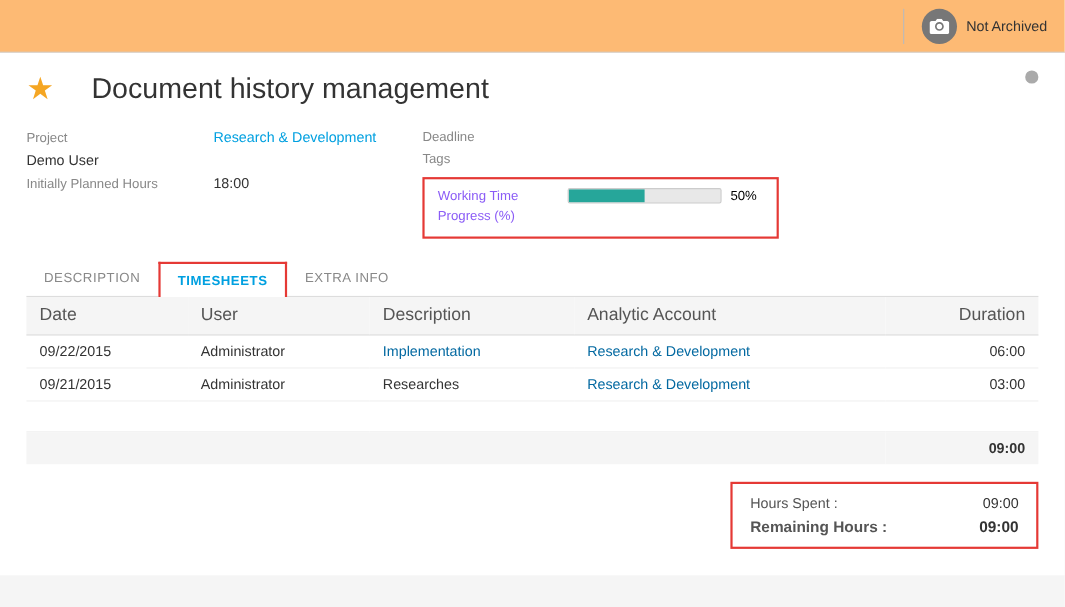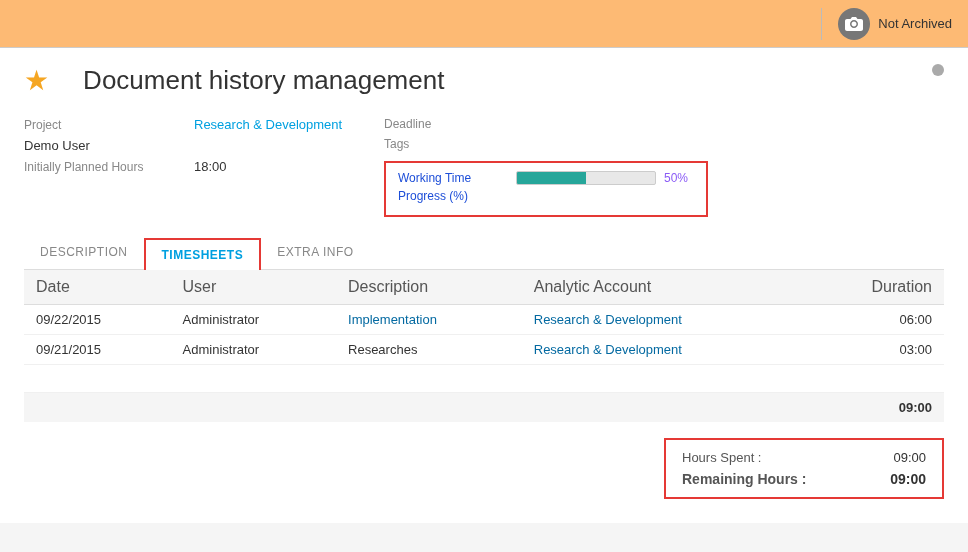--- a/index.html
+++ b/index.html
@@ -102,38 +102,38 @@
       margin-top: 4px;
     }
     .progress-row {
       display: flex;
       align-items: center;
       gap: 8px;
       margin-bottom: 4px;
     }
     .progress-label {
       font-size: 12px;
-      color: #1d4ed8;
+      color: #8b5cf6;
       min-width: 110px;
     }
     .progress-bar-container {
       width: 140px;
       height: 14px;
       background: #e8e8e8;
       border: 1px solid #ccc;
       border-radius: 2px;
       overflow: hidden;
     }
     .progress-bar-fill {
       height: 100%;
       background: #26a69a;
     }
     .progress-percent {
       font-size: 12px;
-      color: #8b5cf6;
+      color: #000000;
       min-width: 30px;
     }
 
     
     .tabs-bar {
       display: flex;
       border-bottom: 1px solid #ddd;
       margin-bottom: 0;
     }
     .tab {

